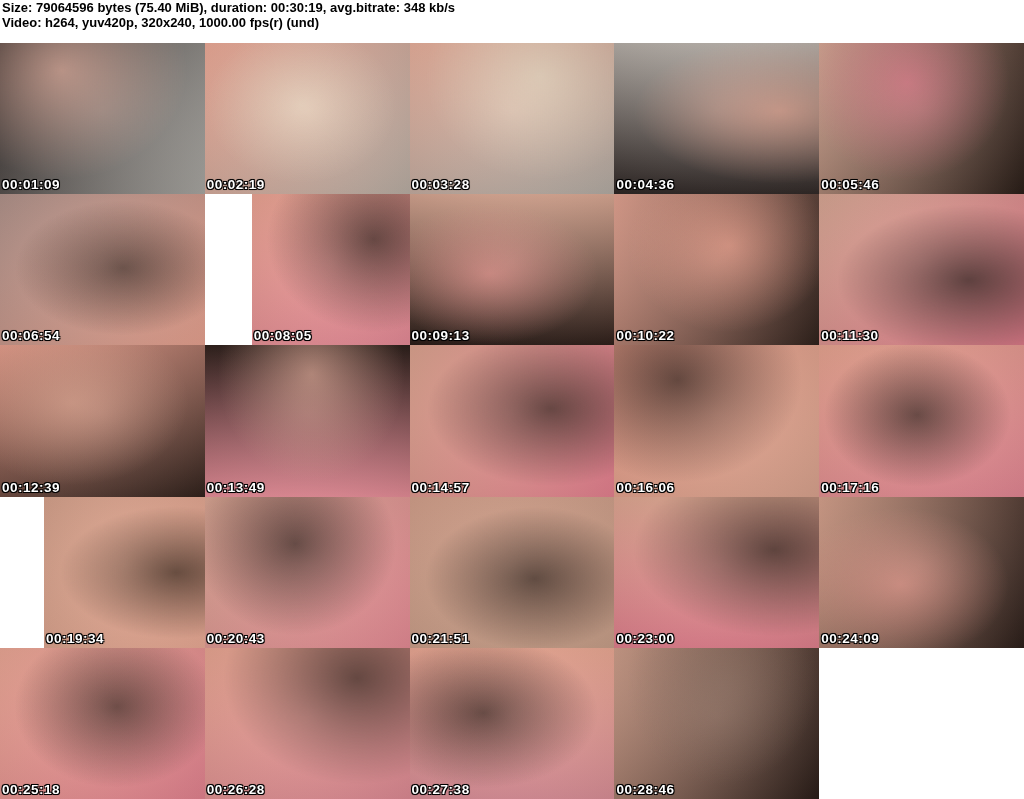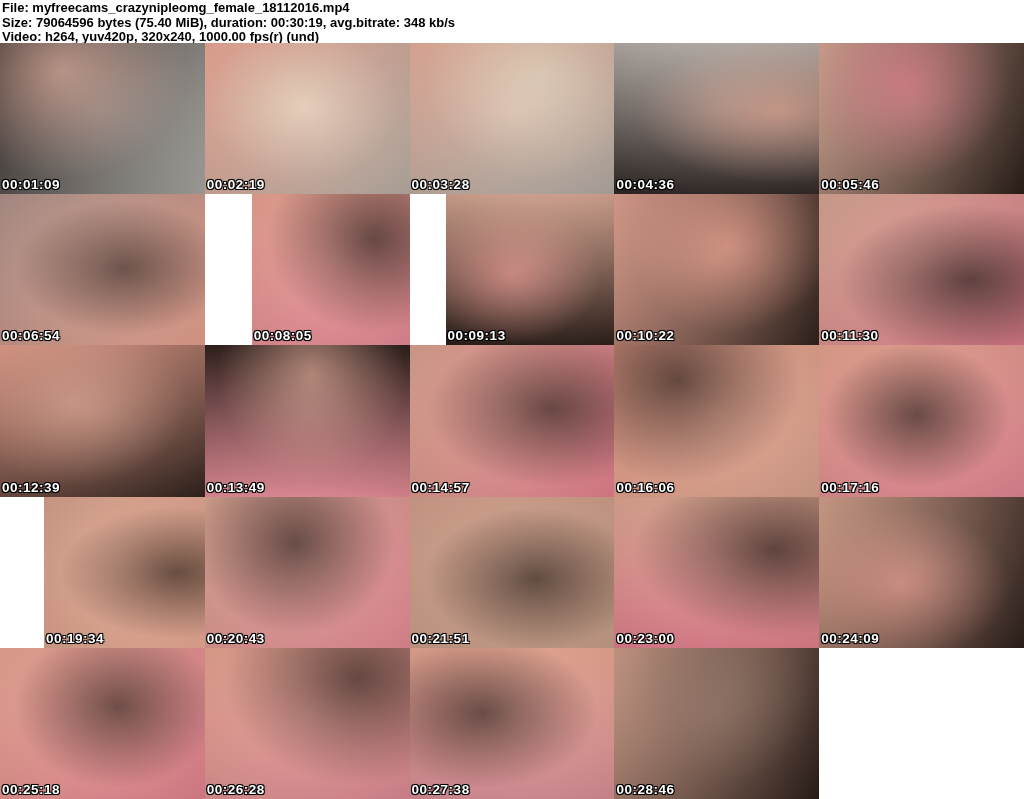--- a/index.html
+++ b/index.html
@@ -66,21 +66,20 @@
        1px  1px 0 #000,
        0 0 2px #000;
   }
 </style>
 </head>
 <body>
 
 <div class="sheet">
 
   <div class="meta-header">
-    <span class="meta-line">File: myfreecams_crazynipleomg_female_18112016.mp4</span>
     <span class="meta-line">Size: 79064596 bytes (75.40 MiB), duration: 00:30:19, avg.bitrate: 348 kb/s</span>
     <span class="meta-line">Video: h264, yuv420p, 320x240, 1000.00 fps(r) (und)</span>
   </div>
 
   <div class="thumb-grid">
       <div class="thumb-cell" style="background: radial-gradient(at 30% 18%, rgba(233, 178, 160, 0.7) 0%, transparent 62%), linear-gradient(115deg, rgb(58, 51, 49) 0%, rgb(169, 167, 162) 100%);">
     <span class="timestamp">00:01:09</span>
   </div>
       <div class="thumb-cell" style="background: radial-gradient(at 47% 41%, rgba(232, 216, 194, 0.7) 0%, transparent 62%), linear-gradient(137deg, rgb(237, 170, 151) 0%, rgb(185, 174, 164) 100%);">
     <span class="timestamp">00:02:19</span>
@@ -93,21 +92,21 @@
   </div>
       <div class="thumb-cell" style="background: radial-gradient(at 43% 26%, rgba(224, 120, 138, 0.7) 0%, transparent 62%), linear-gradient(115deg, rgb(216, 171, 151) 0%, rgb(42, 30, 24) 100%);">
     <span class="timestamp">00:05:46</span>
   </div>
       <div class="thumb-cell" style="background: radial-gradient(at 60% 49%, rgba(58, 42, 36, 0.7) 0%, transparent 62%), linear-gradient(137deg, rgb(176, 146, 138) 0%, rgb(230, 161, 143) 100%);">
     <span class="timestamp">00:06:54</span>
   </div>
       <div class="thumb-cell" style="background: radial-gradient(at 77% 30%, rgba(47, 33, 28, 0.7) 0%, transparent 62%), linear-gradient(159deg, rgb(235, 164, 147) 0%, rgb(229, 138, 151) 100%); margin-left: 47px;">
     <span class="timestamp">00:08:05</span>
   </div>
-      <div class="thumb-cell" style="background: radial-gradient(at 39% 53%, rgba(232, 149, 143, 0.7) 0%, transparent 62%), linear-gradient(181deg, rgb(217, 168, 147) 0%, rgb(43, 29, 24) 100%); margin-left: 36px;">
+      <div class="thumb-cell" style="background: radial-gradient(at 39% 53%, rgba(232, 149, 143, 0.7) 0%, transparent 62%), linear-gradient(181deg, rgb(217, 168, 147) 0%, rgb(43, 29, 24) 100%);">
     <span class="timestamp">00:09:13</span>
   </div>
       <div class="thumb-cell" style="background: radial-gradient(at 56% 34%, rgba(236, 159, 139, 0.7) 0%, transparent 62%), linear-gradient(115deg, rgb(227, 163, 145) 0%, rgb(48, 34, 28) 100%); text-align: center;">
     <span class="timestamp">00:10:22</span>
   </div>
       <div class="thumb-cell" style="background: radial-gradient(at 73% 57%, rgba(36, 26, 22, 0.7) 0%, transparent 62%), linear-gradient(137deg, rgb(216, 167, 148) 0%, rgb(225, 125, 140) 100%);">
     <span class="timestamp">00:11:30</span>
   </div>
       <div class="thumb-cell" style="background: radial-gradient(at 35% 38%, rgba(216, 161, 140, 0.7) 0%, transparent 62%), linear-gradient(159deg, rgb(232, 159, 141) 0%, rgb(49, 34, 28) 100%);">
     <span class="timestamp">00:12:39</span>

